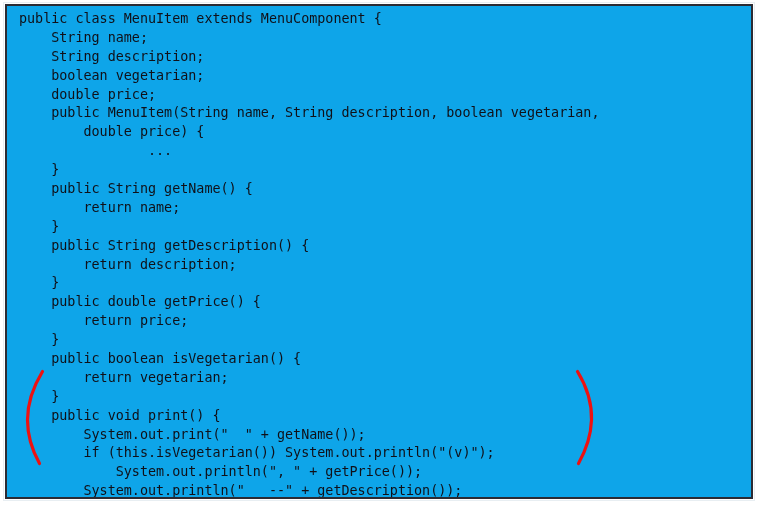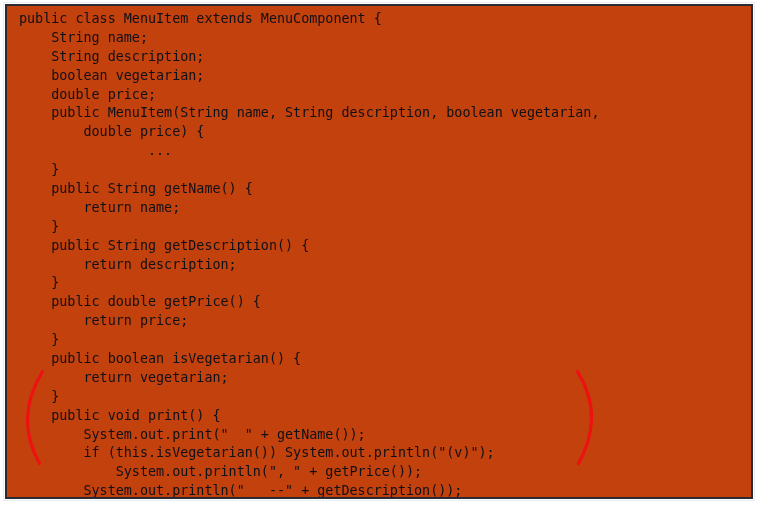--- a/index.html
+++ b/index.html
@@ -23,21 +23,21 @@
   }
 
   
   #code-box {
     position: absolute;
     left: 5px;
     top: 4px;
     width: 748px;
     height: 495px;
     box-sizing: border-box;
-    background: #c2410c;
+    background: #0ea5e9;
     border: 2px solid #2b2b33;
     overflow: hidden;
   }
 
   
   #edge-highlight {
     position: absolute;
     left: 3px;
     top: 2px;
     width: 752px;

